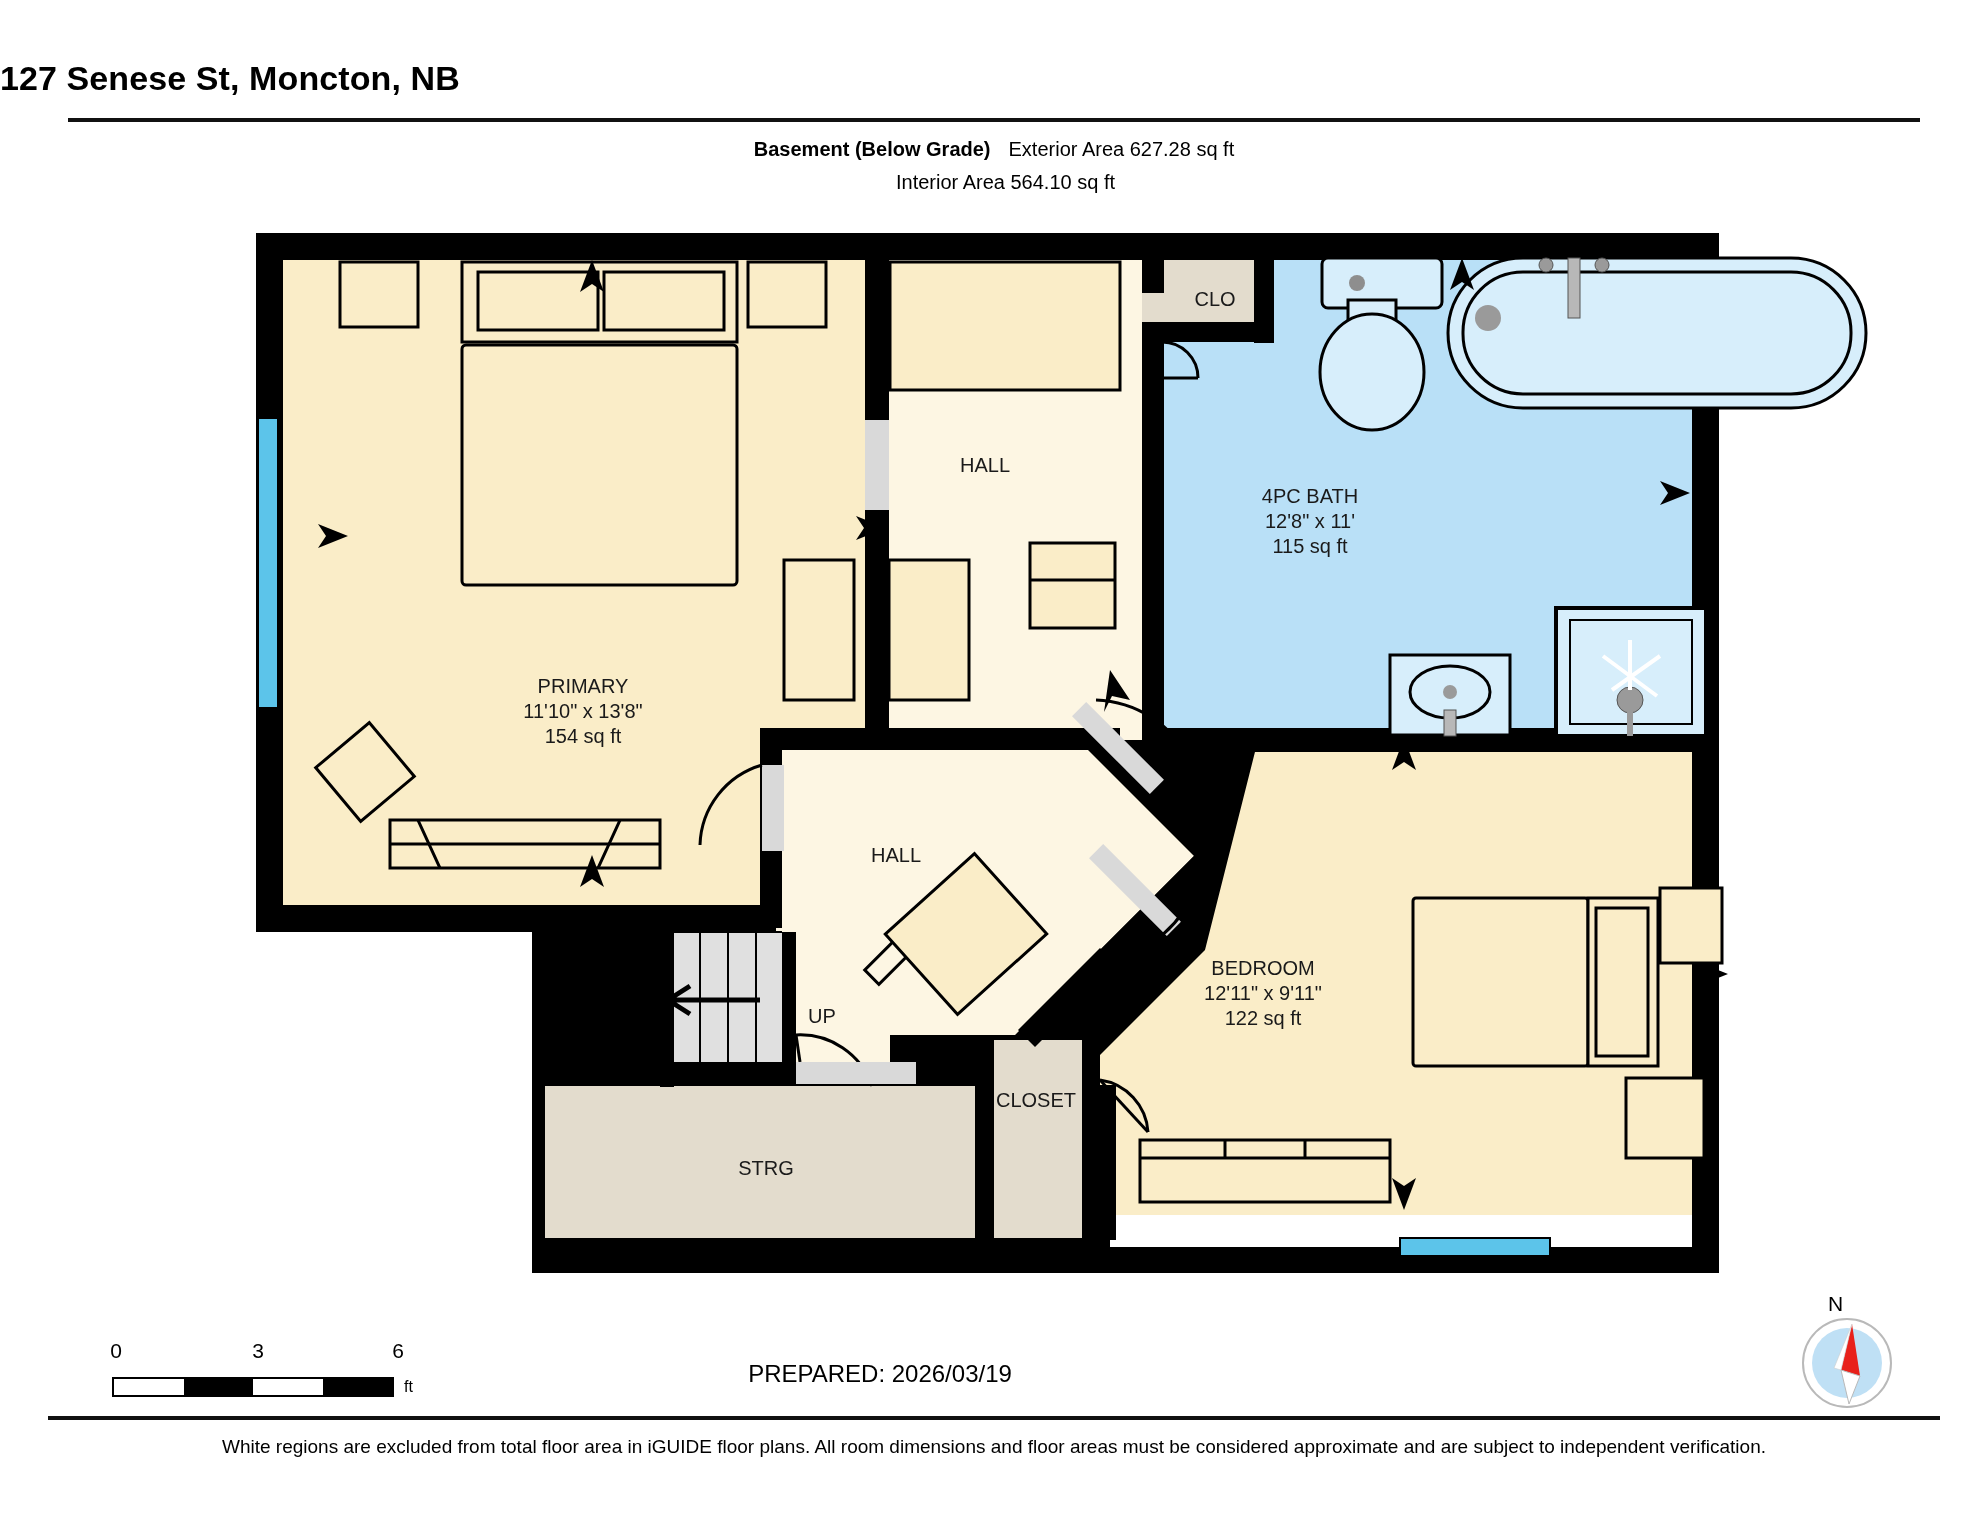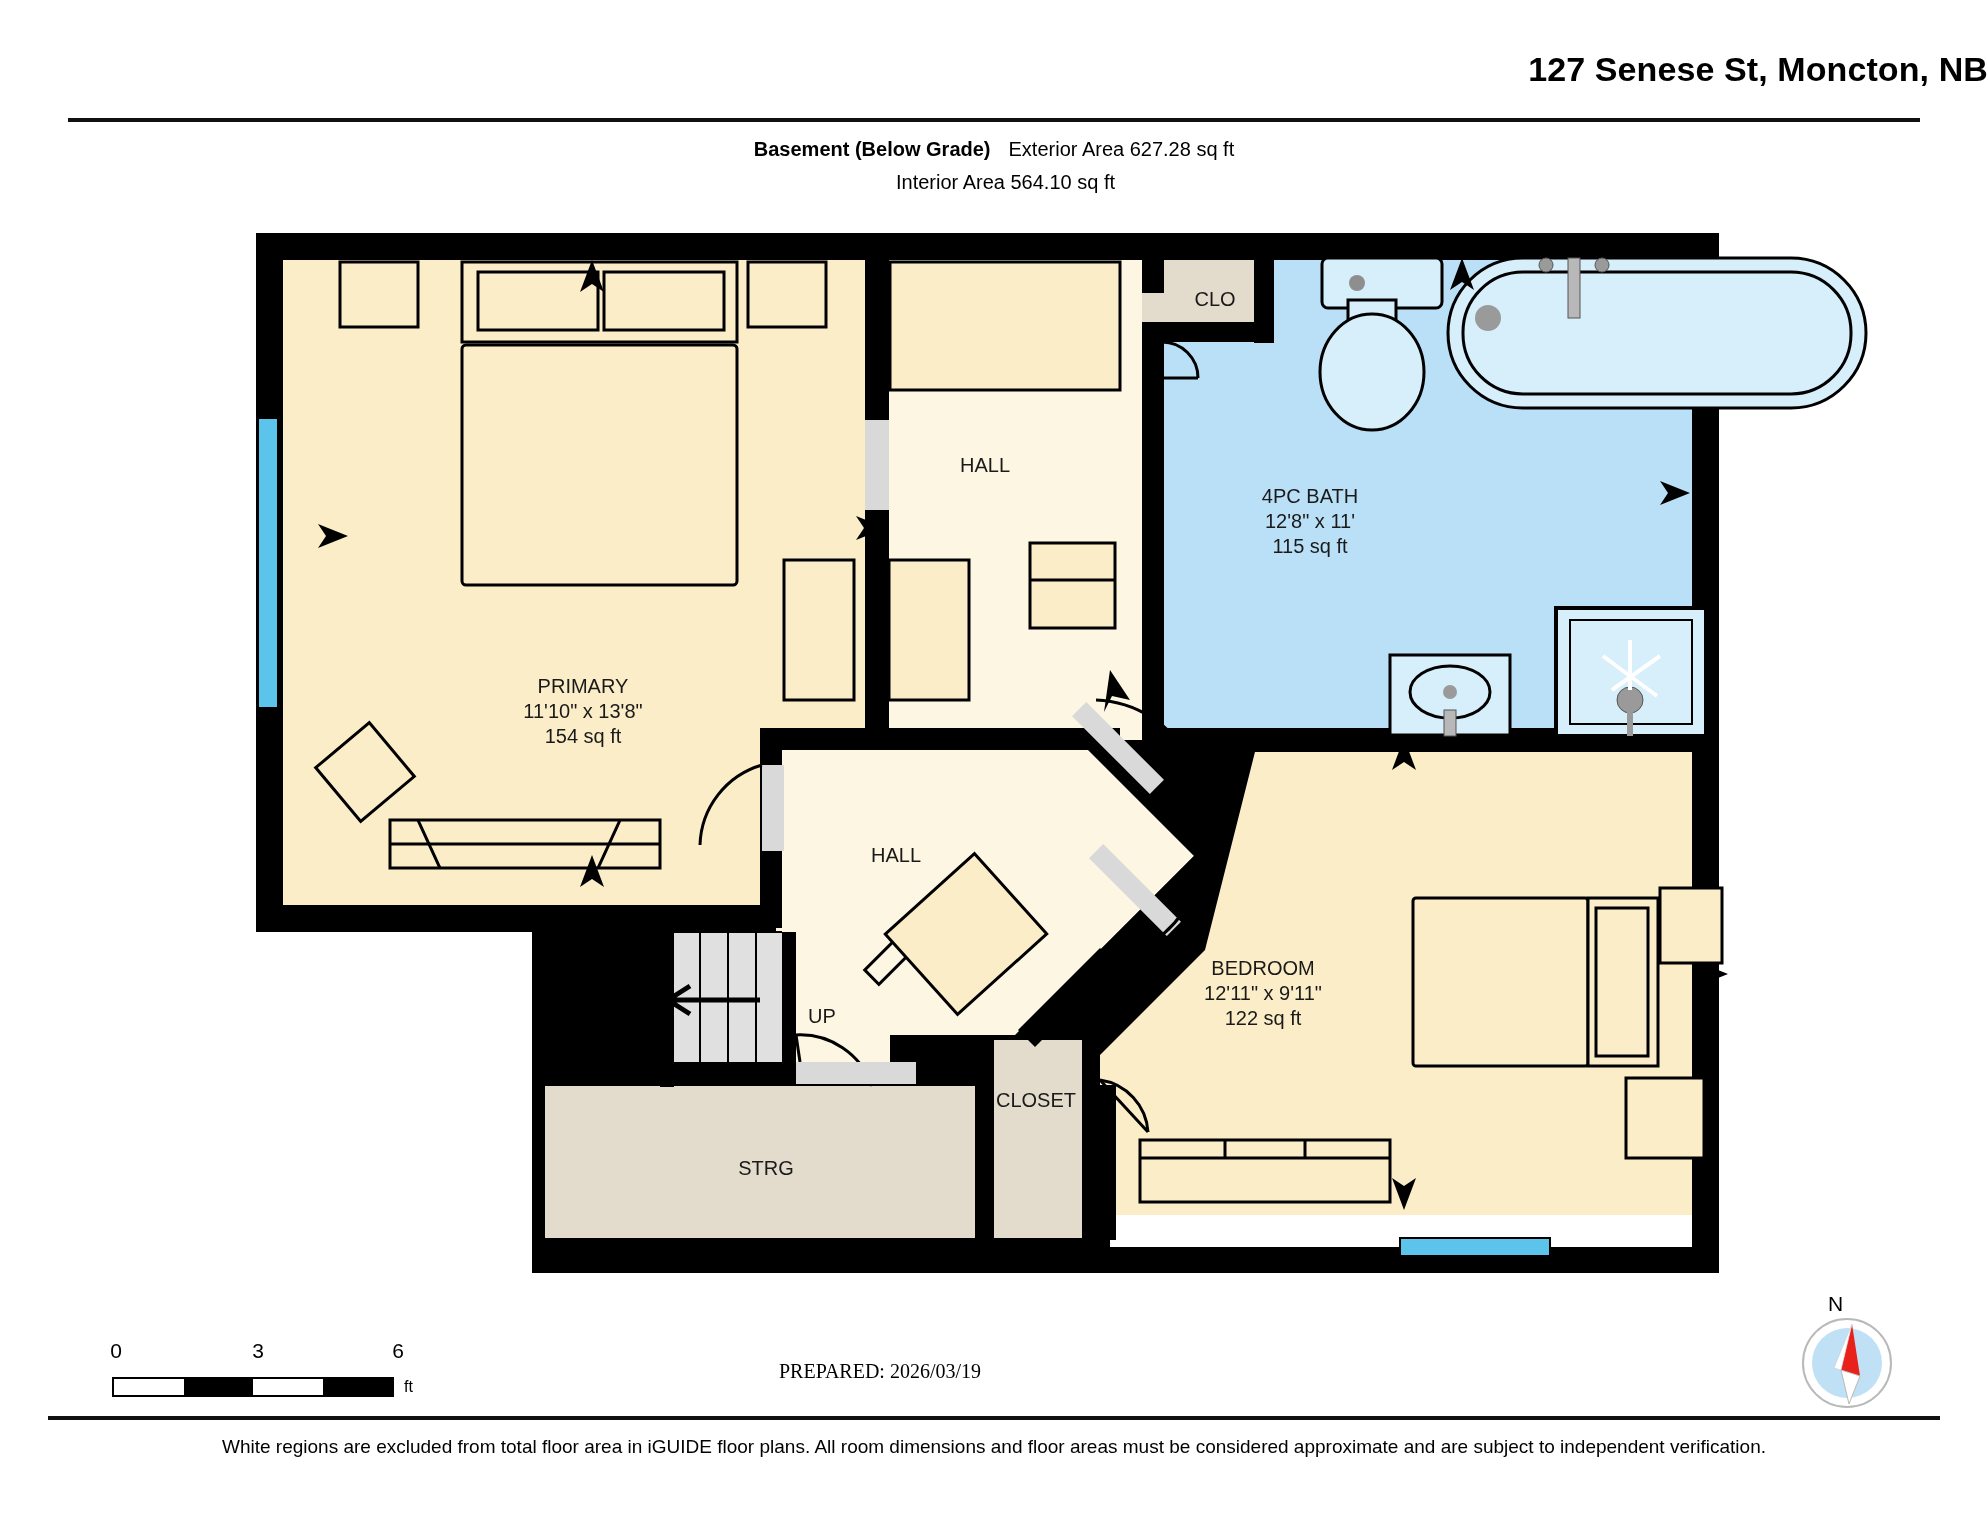--- a/index.html
+++ b/index.html
@@ -15,24 +15,24 @@
     position: relative;
     overflow: hidden;
   }
   .page {
     position: absolute;
     inset: 0;
   }
   
   .title {
     position: absolute;
-    top: 50px;
+    top: 59px;
     left: 0;
     width: 1988px;
-    text-align: right;
+    text-align: left;
     font-size: 34px;
     font-weight: bold;
     letter-spacing: 0.1px;
   }
   .rule-top {
     position: absolute;
     top: 118px;
     left: 68px;
     width: 1852px;
     height: 4px;
@@ -100,22 +100,21 @@
     left: 404px;
     top: 1378px;
     font-size: 16px;
   }
   .prepared {
     position: absolute;
     top: 1360px;
     left: 0;
     width: 1760px;
     text-align: center;
-    font-size: 20px;
-    font-family: Liberation Serif, serif;
+    font-size: 24px;
   }
   .compass {
     position: absolute;
     left: 1800px;
     top: 1316px;
     width: 94px;
     height: 94px;
   }
   .compass-n {
     position: absolute;

